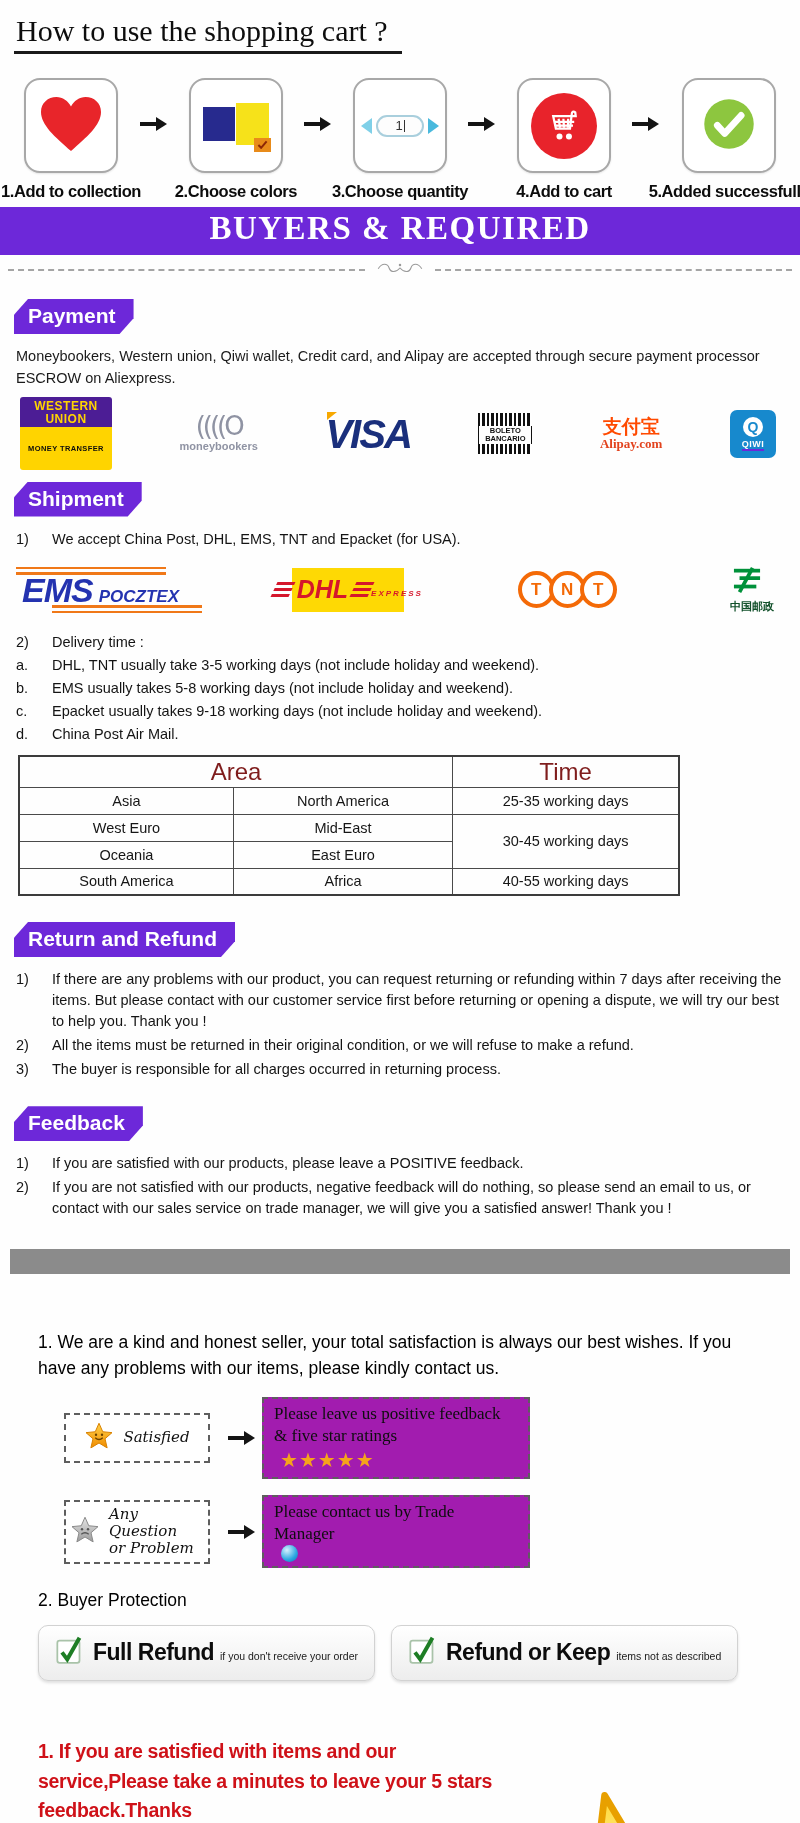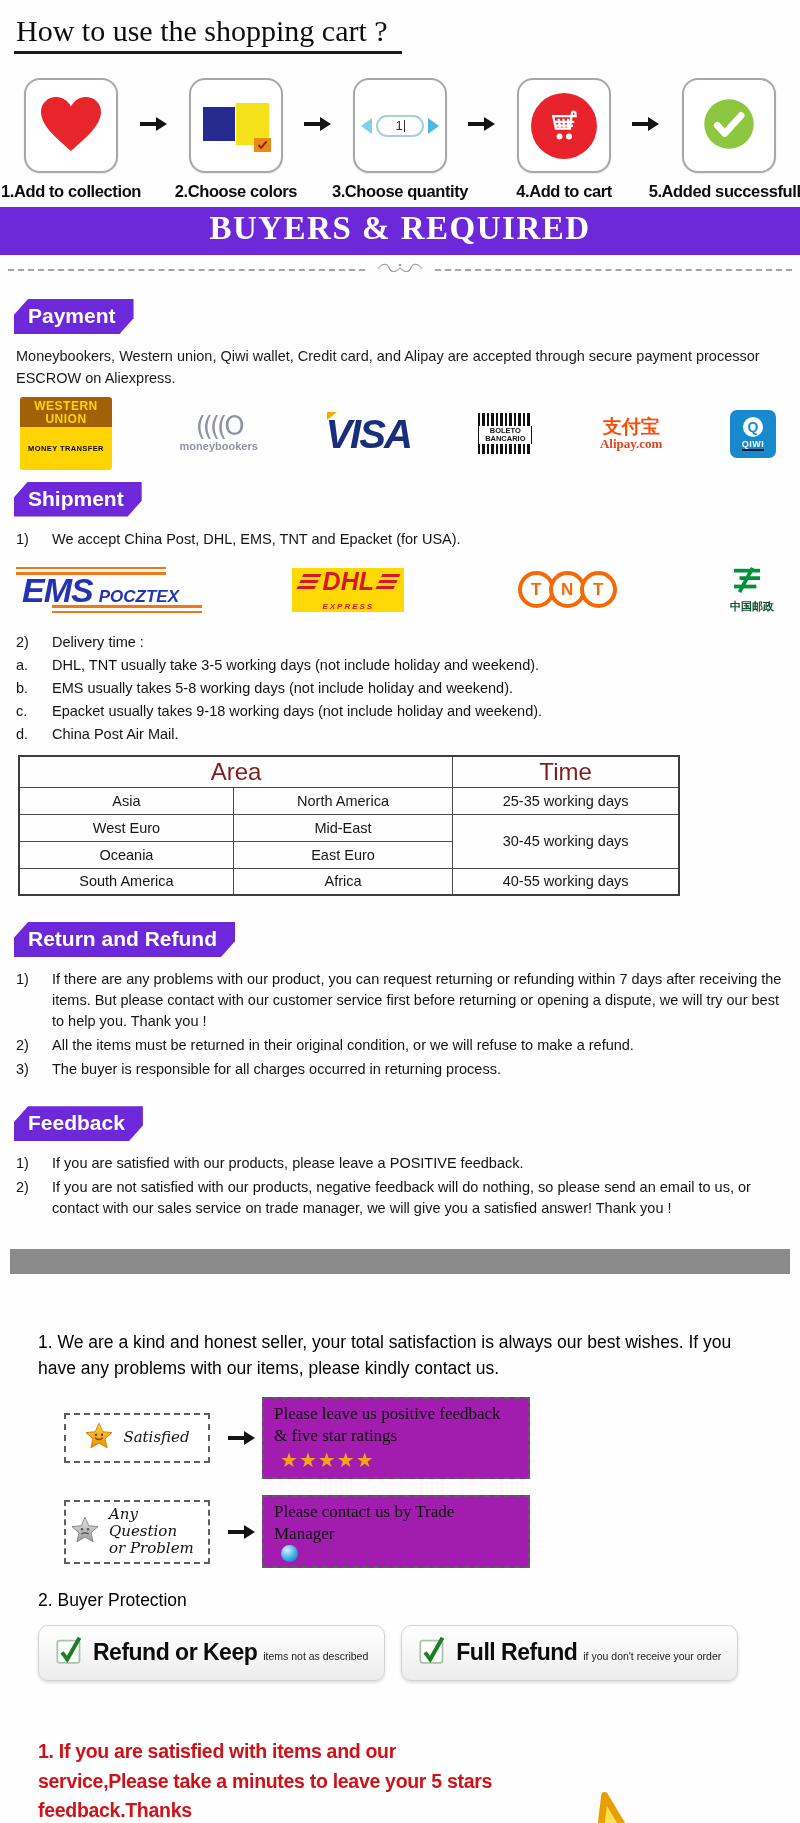--- a/index.html
+++ b/index.html
@@ -46,53 +46,53 @@
   
   .badge { display:inline-block; margin:20px 0 0 14px; background:#6d28d9; color:#fff; font-size:21px; font-weight:bold;
     line-height:1; padding:6px 18px 8px 14px;
     clip-path:polygon(14px 0, 100% 0, 100% 55%, calc(100% - 14px) 100%, 0 100%, 0 45%); }
 
   .desc { margin:12px 16px 0; font-size:14.5px; line-height:1.5; color:#1a1a1a; }
 
   
   .pay-logos { display:flex; align-items:center; justify-content:space-between; margin:16px 24px 0 20px; height:56px; }
   .wu { width:92px; text-align:center; }
-  .wu-top { background:#a16207; border-radius:3px 3px 0 0; padding:3px 0 2px; }
+  .wu-top { background:#4c1d95; border-radius:3px 3px 0 0; padding:3px 0 2px; }
   .wu-top div { color:#ffd400; font-weight:bold; font-size:12px; line-height:1.05; letter-spacing:.5px; }
   .wu-strip { background:#ffd400; color:#0d0d0d; font-weight:bold; font-size:7.5px; letter-spacing:.4px; padding:17px 0; border-radius:0 0 3px 3px; }
   .mb { text-align:center; color:#8f93a3; }
   .mb-glyph { font-size:26px; letter-spacing:-3px; line-height:.9; font-family:"DejaVu Sans", sans-serif; }
   .mb-label { font-size:11px; font-weight:bold; margin-top:1px; }
   .visa { font-style:italic; font-weight:bold; font-size:40px; color:#1a2f7c; letter-spacing:-2px; line-height:1; position:relative; }
   .visa::before { content:""; position:absolute; left:2px; top:-2px; width:0; height:0;
     border-bottom:8px solid transparent; border-left:10px solid #f7a800; }
   .boleto { width:54px; text-align:center; }
   .bars { height:13px; background:repeating-linear-gradient(90deg,#111 0 2px,#fff 2px 4px,#111 4px 7px,#fff 7px 9px); }
   .bars.b2 { height:10px; }
   .boleto-txt { font-size:7.5px; font-weight:bold; line-height:1.1; color:#111; border-left:1px solid #111; border-right:1px solid #111; padding:1px 0; }
   .alipay { text-align:center; line-height:1.05; }
   .alipay-cn { color:#ff4a00; font-size:19px; font-weight:bold; }
   .alipay-en { color:#e2431e; font-size:13px; font-family:"Liberation Serif", serif; font-weight:bold; }
   .qiwi { width:46px; height:48px; background:#1789cd; border-radius:7px; display:flex; flex-direction:column; align-items:center; justify-content:center; gap:2px; }
   .qiwi-circle { width:20px; height:20px; border-radius:50%; background:#fff; color:#1789cd; font-weight:bold; font-size:14px; display:flex; align-items:center; justify-content:center; }
-  .qiwi-label { color:#fff; font-size:9px; font-weight:bold; letter-spacing:.5px; border-bottom:2px solid #0f172a; }
+  .qiwi-label { color:#fff; font-size:9px; font-weight:bold; letter-spacing:.5px; border-bottom:2px solid #6d28d9; }
 
   
   .num-line { display:flex; margin:12px 16px 0; font-size:14.5px; line-height:1.45; color:#141414; }
   .num-line .num { width:36px; flex:none; }
   .num-line .txt { flex:1; }
   .ship-logos { display:flex; align-items:center; justify-content:space-between; margin:14px 26px 0 22px; height:52px; }
   .ems { display:flex; align-items:baseline; position:relative; padding:6px 0; }
   .ems-stripes { position:absolute; left:-6px; top:0; width:150px; height:8px;
     background:repeating-linear-gradient(0deg,#f07818 0 2.5px,transparent 2.5px 5.5px); }
   .ems-stripes.bot { top:auto; bottom:0; left:30px; }
   .ems-main { font-style:italic; font-weight:bold; font-size:34px; color:#2433b0; letter-spacing:-1px; line-height:1;
     text-shadow:1px 1px 0 #fff, -1px -1px 0 #fff; position:relative; }
   .ems-sub { font-style:italic; font-weight:bold; font-size:17px; color:#2433b0; margin-left:6px; position:relative; }
-  .dhl { width:112px; height:44px; background:#fed904; display:flex; flex-direction:column; align-items:center; justify-content:center; }
+  .dhl { width:112px; height:44px; background:#fed904; display:flex; flex-direction:row; align-items:center; justify-content:center; }
   .dhl-row { display:flex; align-items:center; gap:5px; }
   .dhl-line { width:18px; height:3px; background:#d5172c; box-shadow:0 6px 0 #d5172c, 0 -6px 0 #d5172c; transform:skewX(-25deg); }
   .dhl-main { font-style:italic; font-weight:bold; font-size:25px; color:#d5172c; letter-spacing:0; line-height:1; }
   .dhl-sub { font-style:italic; font-weight:bold; font-size:8px; color:#d5172c; letter-spacing:2px; margin-top:8px; }
   .tnt { display:flex; }
   .tnt-circle { width:37px; height:37px; border-radius:50%; border:4px solid #f46a07; background:#fff;
     color:#f46a07; font-weight:bold; font-size:17px; display:flex; align-items:center; justify-content:center; margin-left:-6px; }
   .tnt-circle:first-child { margin-left:0; }
   .chinapost { text-align:left; }
   .cp-label { font-size:11px; color:#11502a; font-weight:bold; margin-top:1px; }
@@ -471,34 +471,34 @@
 
   <div class="protect-row">
     <div class="protect-badge">
       <span>
         <svg viewBox="0 0 24 24" width="28" style="overflow:visible;">
             <rect x="2" y="4" width="19" height="19" fill="#fff" stroke="#a9c3a9" stroke-width="1.5" rx="2"></rect>
             <path d="M6 14 l4.5 6 L21 1.5" stroke="#1e7e25" stroke-width="3.4" fill="none"></path>
           </svg>
       </span>
       <span class="protect-text">
-        <span class="protect-title">Refund or Keep</span>
-        <span class="protect-sub">items not as described</span>
+        <span class="protect-title">Full Refund</span>
+        <span class="protect-sub">if you don't receive your order</span>
       </span>
     </div>
     <div class="protect-badge">
       <span>
         <svg viewBox="0 0 24 24" width="28" style="overflow:visible;">
             <rect x="2" y="4" width="19" height="19" fill="#fff" stroke="#a9c3a9" stroke-width="1.5" rx="2"></rect>
             <path d="M6 14 l4.5 6 L21 1.5" stroke="#1e7e25" stroke-width="3.4" fill="none"></path>
           </svg>
       </span>
       <span class="protect-text">
-        <span class="protect-title">Full Refund</span>
-        <span class="protect-sub">if you don't receive your order</span>
+        <span class="protect-title">Refund or Keep</span>
+        <span class="protect-sub">items not as described</span>
       </span>
     </div>
   </div>
 
   
   <div class="motiv">
 
     <span class="big-star">
       <svg viewBox="0 0 200 240" width="235" height="276">
         <defs>

